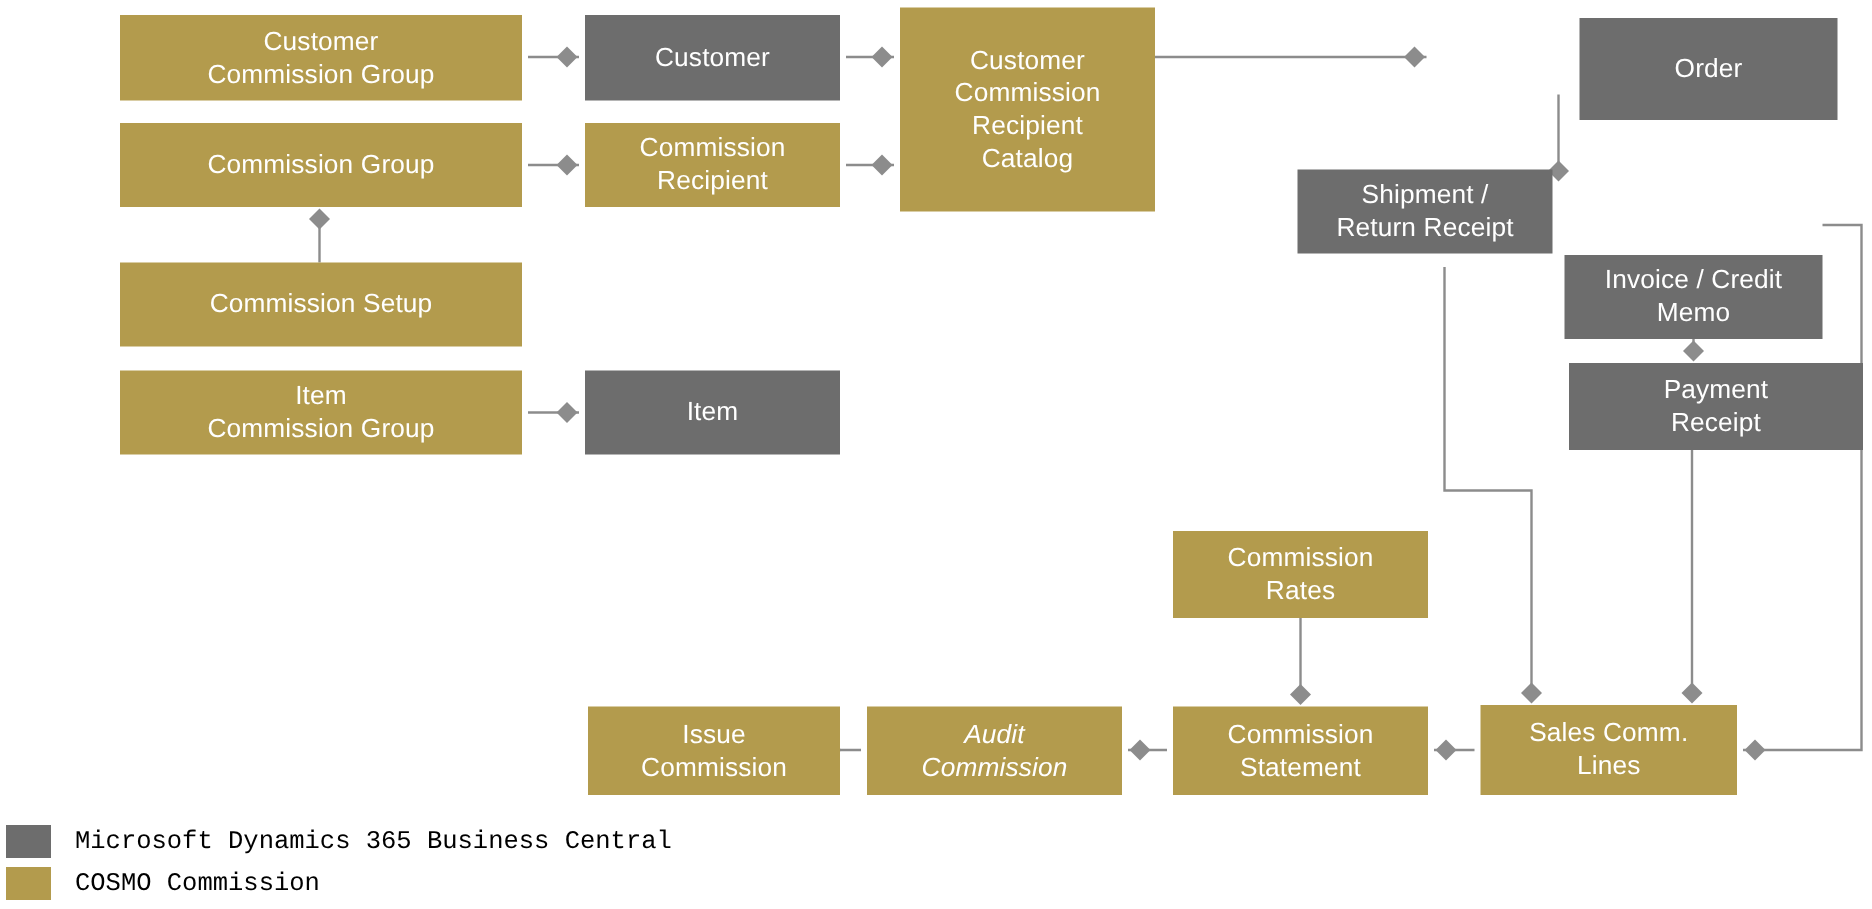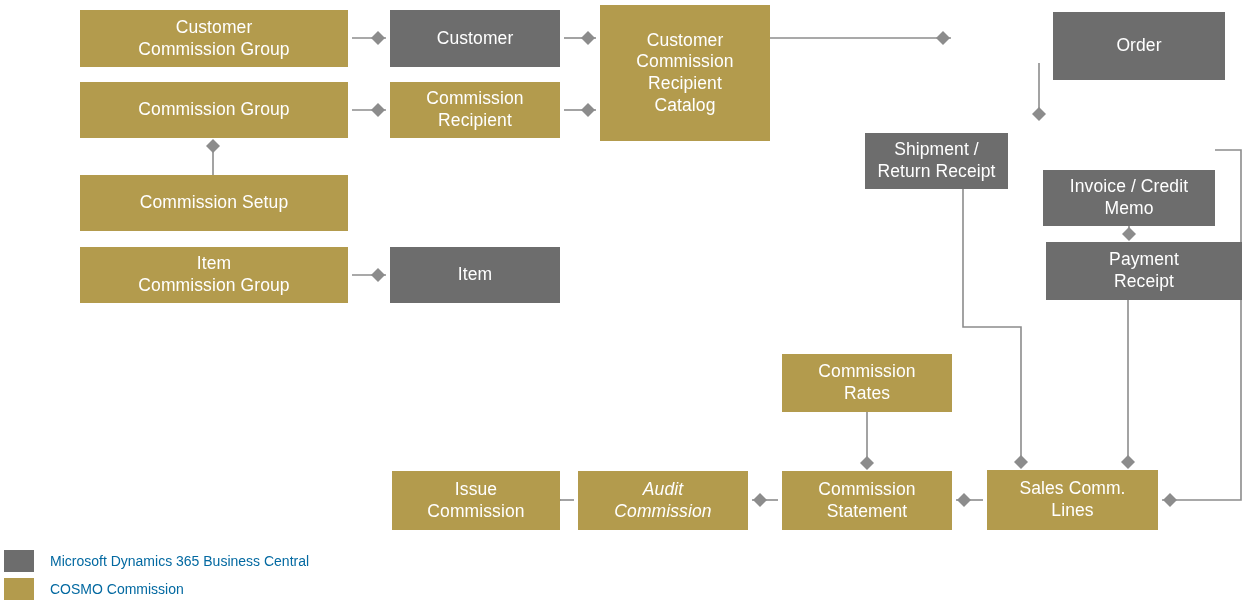--- a/index.html
+++ b/index.html
@@ -60,23 +60,23 @@
   .legend-swatch {
     width: 30px;
     height: 22px;
     margin-left: 4px;
     margin-right: 16px;
     flex: 0 0 auto;
   }
   .legend-swatch.bc    { background: #6d6d6d; }
   .legend-swatch.cosmo { background: #b39b4d; }
   .legend-label {
-    color: #0369a1;
-    font-family: Liberation Sans, sans-serif;
-    font-size: 14px;
+    color: #000000;
+    font-family: Liberation Mono, monospace;
+    font-size: 17px;
     font-weight: 300;
     white-space: nowrap;
   }
 </style>
 </head>
 <body>
 
 <div id="canvas">
 
   <svg id="edge-layer" viewBox="0 0 1248 606" width="1248" height="606" xmlns="http://www.w3.org/2000/svg">
@@ -151,21 +151,21 @@
 Commission Group</div>
       <div class="node bc" style="left: 390px; top: 10px; width: 170px; height: 57px;">Customer</div>
       <div class="node cosmo" style="left: 600px; top: 5px; width: 170px; height: 136px;">Customer
 Commission
 Recipient
 Catalog</div>
       <div class="node bc" style="left: 1005px; top: 12px; width: 172px; height: 68px; margin-left: 48px;">Order</div>
       <div class="node cosmo" style="left: 80px; top: 82px; width: 268px; height: 56px;">Commission Group</div>
       <div class="node cosmo" style="left: 390px; top: 82px; width: 170px; height: 56px;">Commission
 Recipient</div>
-      <div class="node bc" style="left: 865px; top: 133px; width: 143px; height: 56px;">Shipment /
+      <div class="node bc" style="left: 865px; top: 113px; width: 170px; height: 56px;">Shipment /
 Return Receipt</div>
       <div class="node bc" style="left: 1043px; top: 122px; width: 172px; height: 56px; margin-top: 48px;">Invoice / Credit
 Memo</div>
       <div class="node cosmo" style="left: 80px; top: 175px; width: 268px; height: 56px; text-align: center;">Commission Setup</div>
       <div class="node bc" style="left: 1046px; top: 242px; width: 196px; height: 58px;">Payment
 Receipt</div>
       <div class="node cosmo" style="left: 80px; top: 247px; width: 268px; height: 56px;">Item
 Commission Group</div>
       <div class="node bc" style="left: 390px; top: 247px; width: 170px; height: 56px;">Item</div>
       <div class="node cosmo" style="left: 782px; top: 354px; width: 170px; height: 58px;">Commission

